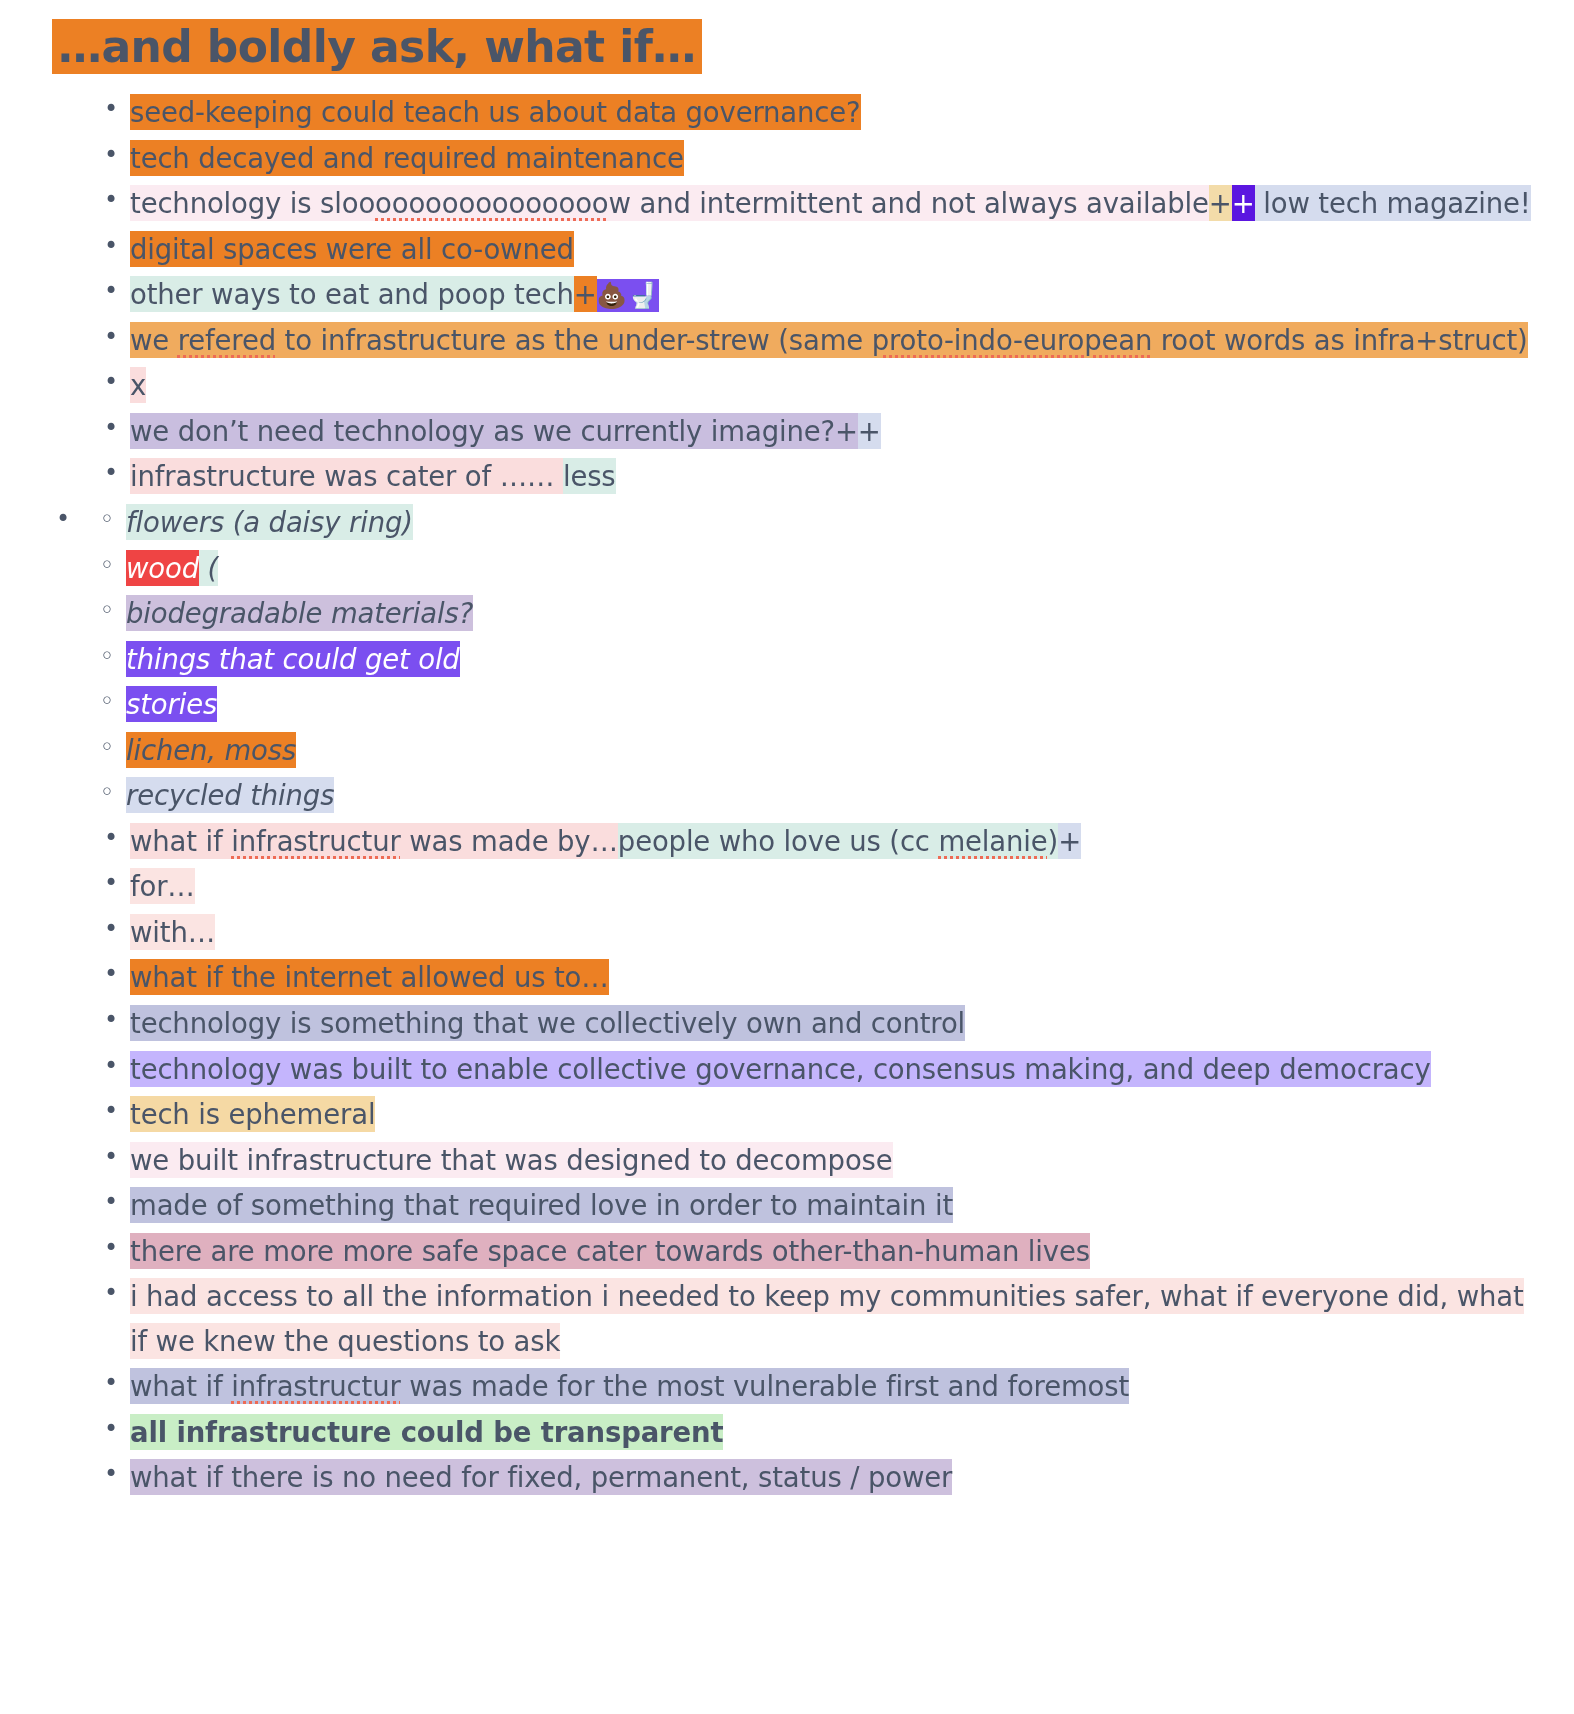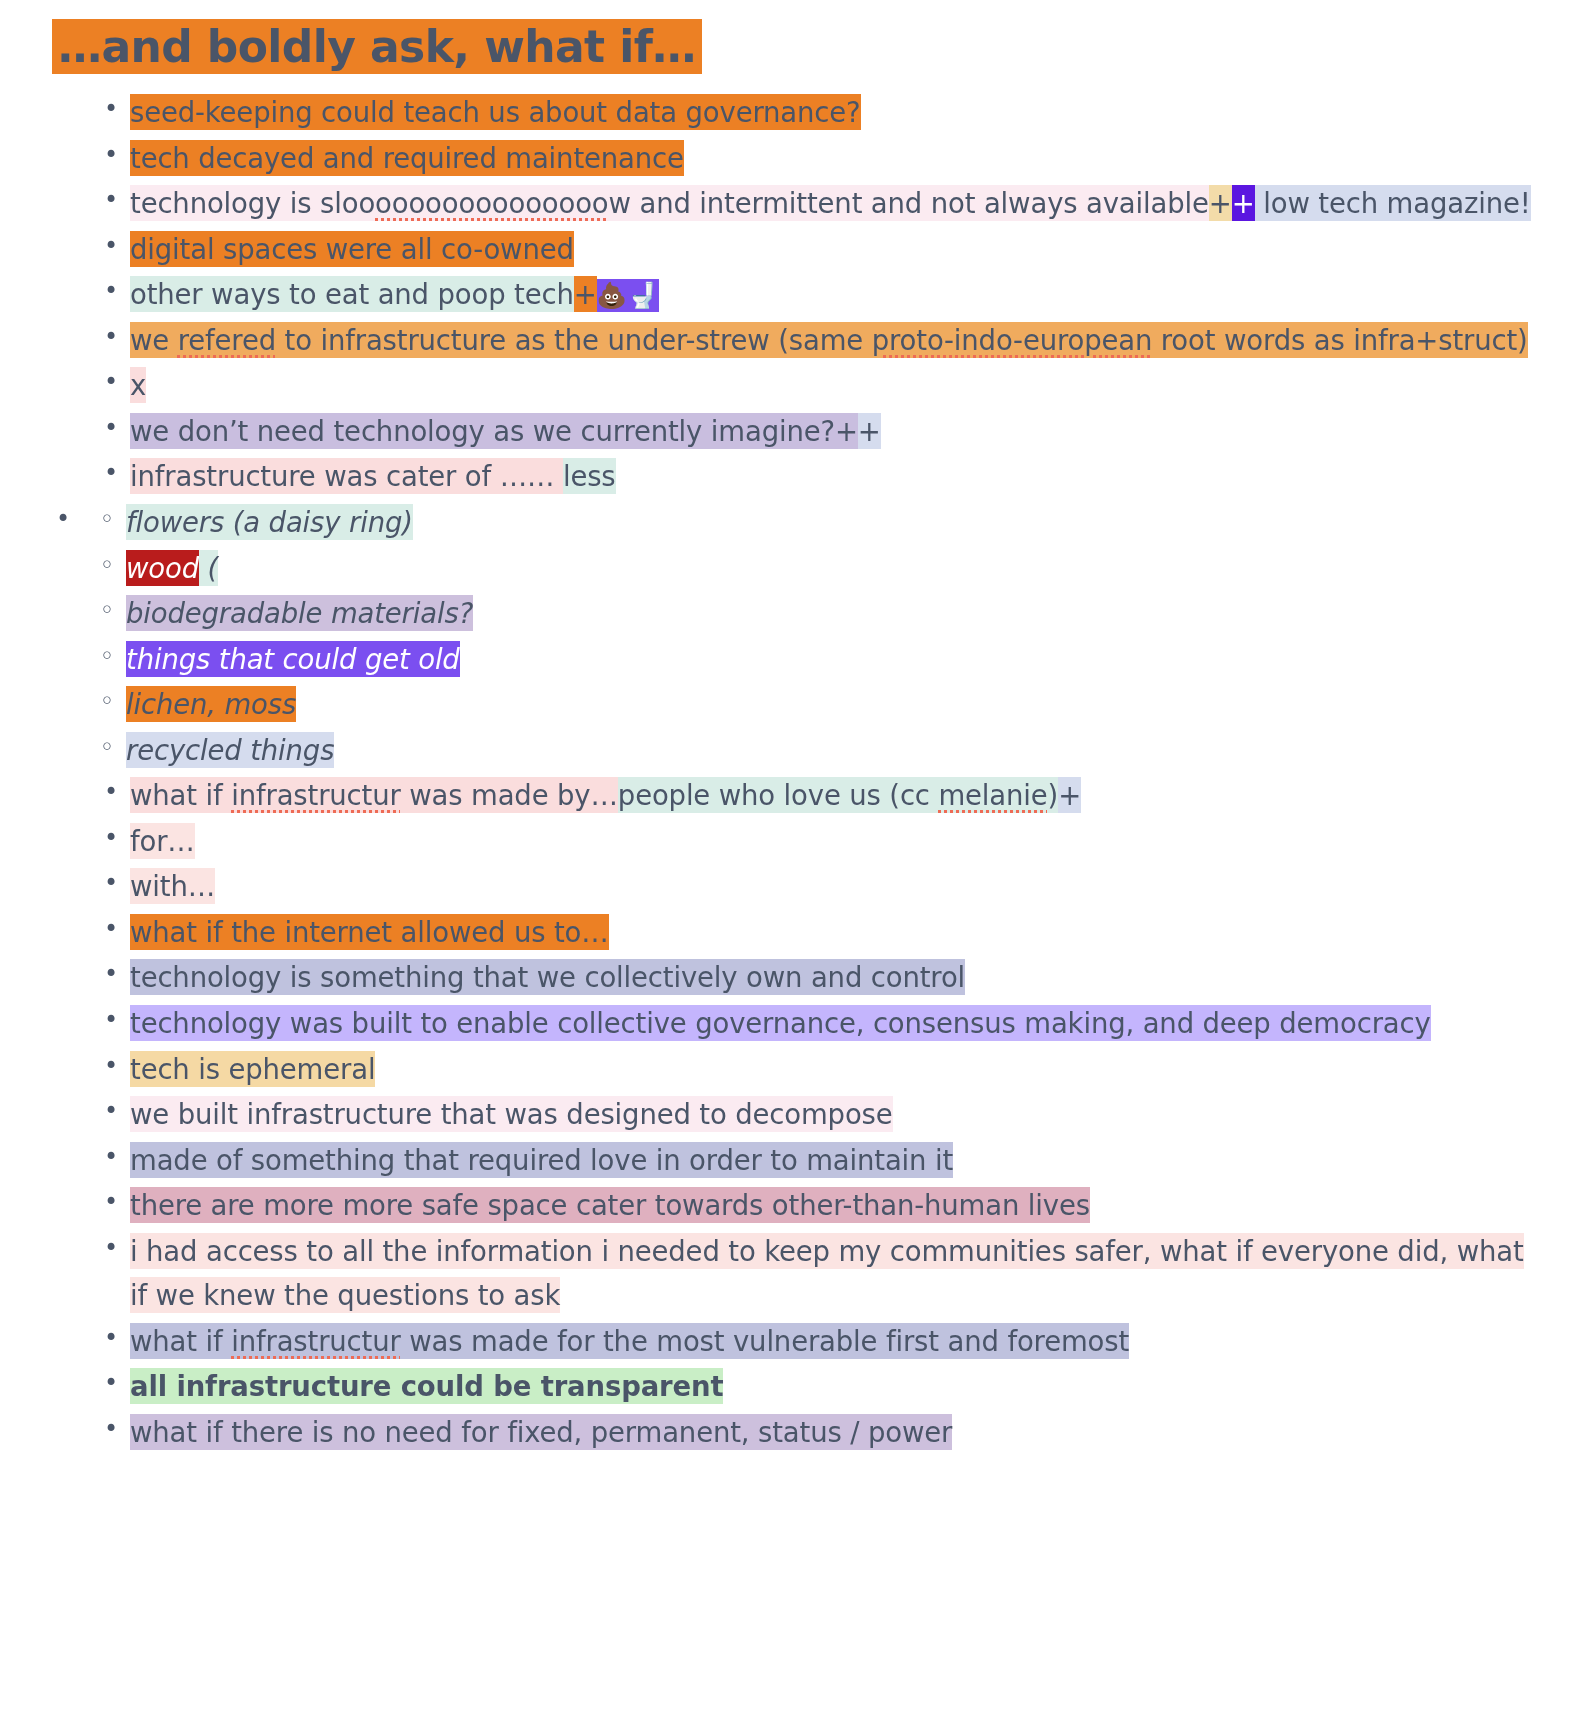--- a/index.html
+++ b/index.html
@@ -87,21 +87,21 @@
   .hl-sage        { background: #c4b5fd; }
   .hl-green       { background: #c9eec6; font-weight: bold; }
   .hl-lavender    { background: #c9bedf; }
   .hl-lav-lt      { background: #cdc0dd; }
   .hl-periwinkle  { background: #bfc2de; }
   .hl-blue-pale   { background: #d5dcee; }
   .hl-purple      { background: #7b4ff0; color: #ffffff; }
   .hl-violet      { background: #5b16e0; color: #ffffff; }
   .hl-beige       { background: #f3dca9; }
   .hl-tan         { background: #f5d9a4; }
-  .hl-dark        { background: #b91c1c; color: #ffffff; }
+  .hl-dark        { background: #ef4444; color: #ffffff; }
 
   
   .sp {
     text-decoration: underline;
     text-decoration-style: dotted;
     text-decoration-color: #ee6b55;
     text-decoration-thickness: 3px;
     text-underline-offset: 5px;
   }
 
@@ -157,20 +157,23 @@
         <li class="item"><span class="t hl-dark">wood</span><span class="t hl-mint"> (</span></li>
 
         <li class="item">
           <span class="t hl-lav-lt">biodegradable materials?</span>
         </li>
 
         <li class="item">
           <span class="t hl-purple">things that could get old</span>
         </li>
 
+        <li class="item">
+          <span class="t hl-purple">stories</span>
+        </li>
 
         <li class="item">
           <span class="t hl-orange">lichen, moss</span>
         </li>
 
         <li class="item">
           <span class="t hl-blue-pale">recycled things</span>
         </li>
 
       </ul>

